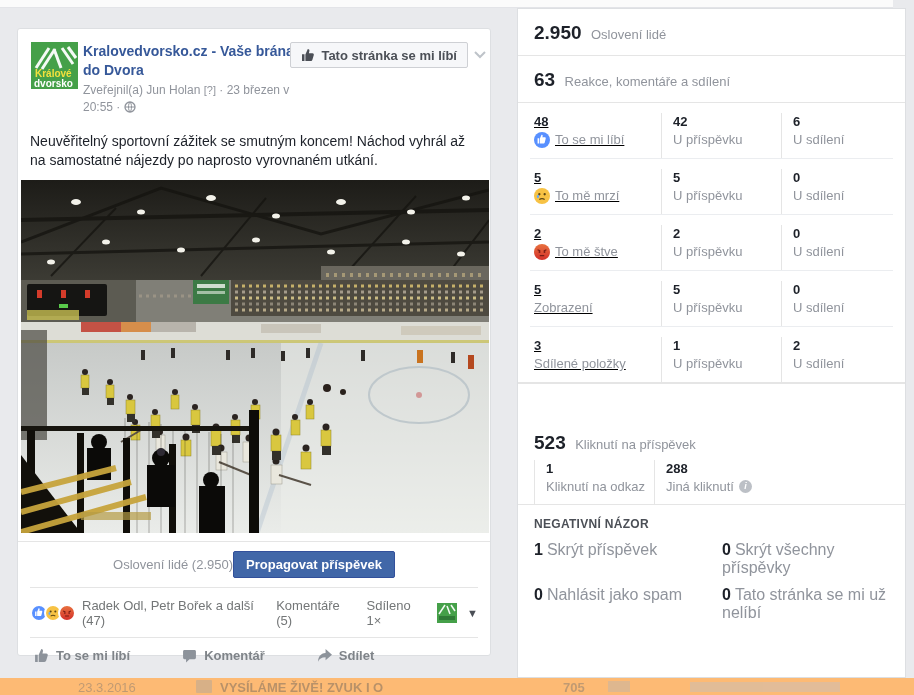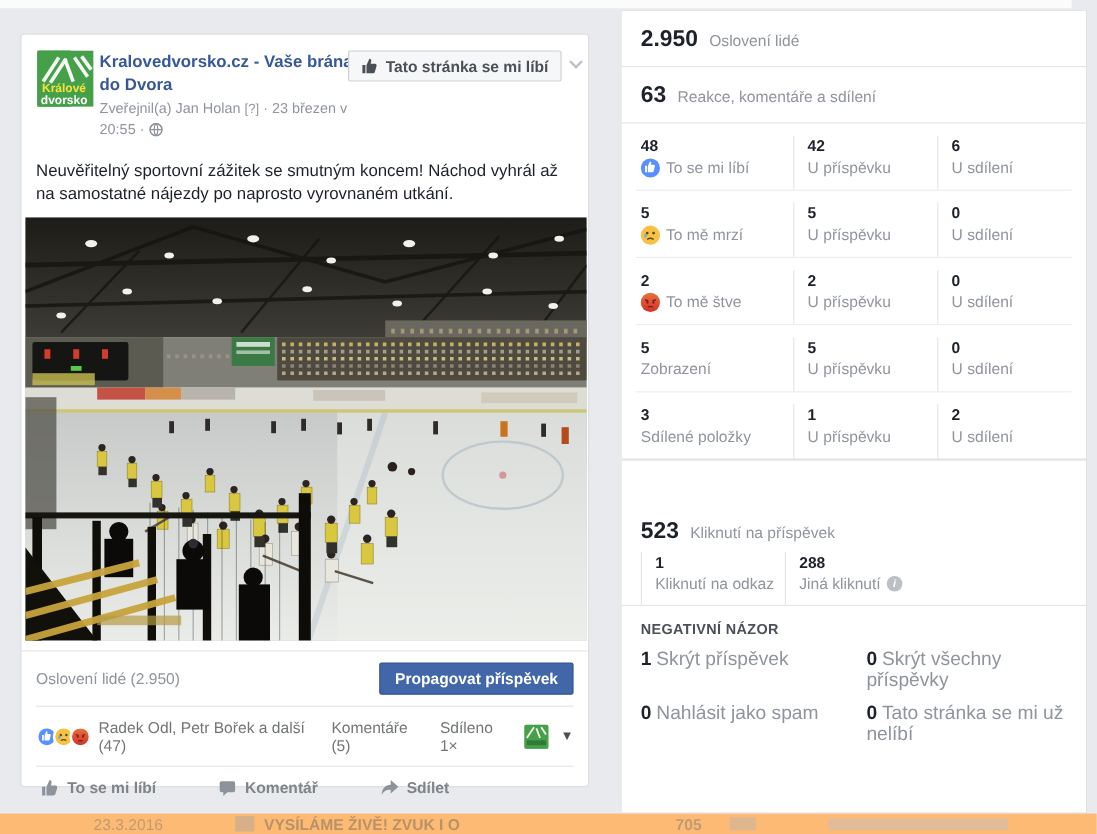--- a/index.html
+++ b/index.html
@@ -18,21 +18,21 @@
   .page-name { color:#365899; font-weight:bold; font-size:14px; line-height:19px; cursor:pointer; }
   .meta { color:#90949c; font-size:12px; line-height:17px; margin-top:2px; }
   .help-badge { display:inline-block; color:#90949c; font-size:11px; }
   .globe { display:inline-block; vertical-align:-2px; }
   .like-page-btn { position:absolute; right:22px; top:13px; height:26px; padding:0 10px;
     background:#f6f7f9; border:1px solid #ced0d4; border-radius:2px;
     font-size:13px; font-weight:bold; color:#4b4f56; display:flex; align-items:center; gap:6px; cursor:pointer; }
   .hdr-chevron { position:absolute; right:4px; top:16px; color:#bec3c9; cursor:pointer; }
   .message { padding:8px 12px 10px 12px; font-size:14px; line-height:19px; color:#1d2129; }
   .photo-wrap { margin:0 3px; width:468px; height:353px; overflow:hidden; cursor:pointer; background:#cfd2cf; }
-  .reach-row { margin-top:8px; border-top:1px solid #e5e5e5; padding:9px 12px; display:flex; align-items:center; justify-content:space-between; }
+  .reach-row { margin-top:8px; border-top:1px solid #e5e5e5; padding:9px 12px; display:flex; align-items:center; justify-content:center; }
   .reach-label { color:#90949c; font-size:13px; }
   .boost-btn { background:#4167a8; border:1px solid #32509b; border-radius:2px; color:#fff;
     font-size:13px; font-weight:bold; padding:5px 12px; cursor:pointer; }
   .summary-row { border-top:1px solid #e5e5e5; margin:0 12px; padding:10px 0 9px 0;
     display:flex; align-items:center; font-size:13px; color:#737677; }
   .rx-chips { display:flex; margin-right:6px; }
   .rx-chip { width:18px; height:18px; border-radius:50%; border:2px solid #fff; margin-left:-4px; }
   .rx-chip:first-child { margin-left:0; }
   .rx-names { cursor:pointer; }
   .summary-right { margin-left:auto; display:flex; align-items:center; gap:10px; }
@@ -49,21 +49,21 @@
   .insights { position:absolute; left:517px; top:8px; width:389px; height:670px;
     background:#fff; border:1px solid #dddfe2; }
   .stat-head { padding:13px 12px 11px 16px; border-bottom:1px solid #e5e5e5; }
   .stat-head .big { font-size:19px; font-weight:bold; color:#1d2129; }
   .stat-head .lbl { font-size:13px; color:#90949c; margin-left:5px; }
   .irow { display:flex; padding:10px 12px 0 16px; height:55px; }
   .irow-sep { height:1px; background:#ebedf0; margin:0 12px; }
   .icell { display:flex; flex-direction:column; }
   .icell .num { font-size:13px; font-weight:bold; color:#1d2129; line-height:17px; }
   .icell .lab { font-size:13px; color:#90949c; line-height:19px; display:flex; align-items:center; gap:5px; }
-  .c1 { width:127px; }
+  .c1 { width:127px;text-decoration:underline; }
   .c2 { width:120px; border-left:1px solid #e5e5e5; padding-left:11px; }
   .c3 { flex:1; border-left:1px solid #e5e5e5; padding-left:11px; }
   .section-sep { height:2px; background:#e5e5e5; }
   .neg-section { padding:12px 12px 0 16px; }
   .neg-title { font-size:12px; font-weight:bold; color:#4b4f56; letter-spacing:.3px; margin-bottom:10px; }
   .neg-grid { display:grid; grid-template-columns:188px 1fr; row-gap:9px; }
   .neg-item { font-size:16px; color:#90949c; }
   .neg-item b { color:#1d2129; margin-right:4px; }
   .info-dot { display:inline-block; width:13px; height:13px; border-radius:50%; background:#bcc0c6;
     color:#fff; font-size:9px; font-style:italic; font-weight:bold; text-align:center; line-height:13px; cursor:pointer; }
@@ -97,21 +97,21 @@
             <line x1="31" y1="6" x2="42" y2="22"></line>
             <line x1="37" y1="5" x2="45" y2="16"></line>
         </g>
         <text x="4" y="35" font-size="10" font-weight="bold" fill="#f3e13d">Králové</text>
         <text x="3" y="45" font-size="10" font-weight="bold" fill="#ffffff">dvorsko</text>
       </svg>
     </div>
     <div class="head-text">
       <div class="page-name">Kralovedvorsko.cz - Vaše brána do Dvora</div>
       <div class="meta">
-        <span>Zveřejnil(a) Jan Holan</span>
+        <span>Zveřejnil(a) Jun Holan</span>
         <span class="help-badge">[?]</span>
         <span>· 23 březen v</span><br>
         <span>20:55 ·</span>
         <span class="globe">
           <svg width="12" height="12" viewBox="0 0 12 12">
               <circle cx="6" cy="6" r="5" fill="none" stroke="#90949c" stroke-width="1.3"></circle>
               <path d="M1 6h10 M6 1c2 1.7 2 8.3 0 10 M6 1c-2 1.7-2 8.3 0 10" fill="none" stroke="#90949c" stroke-width="1"></path>
             </svg>
         </span>
       </div>

